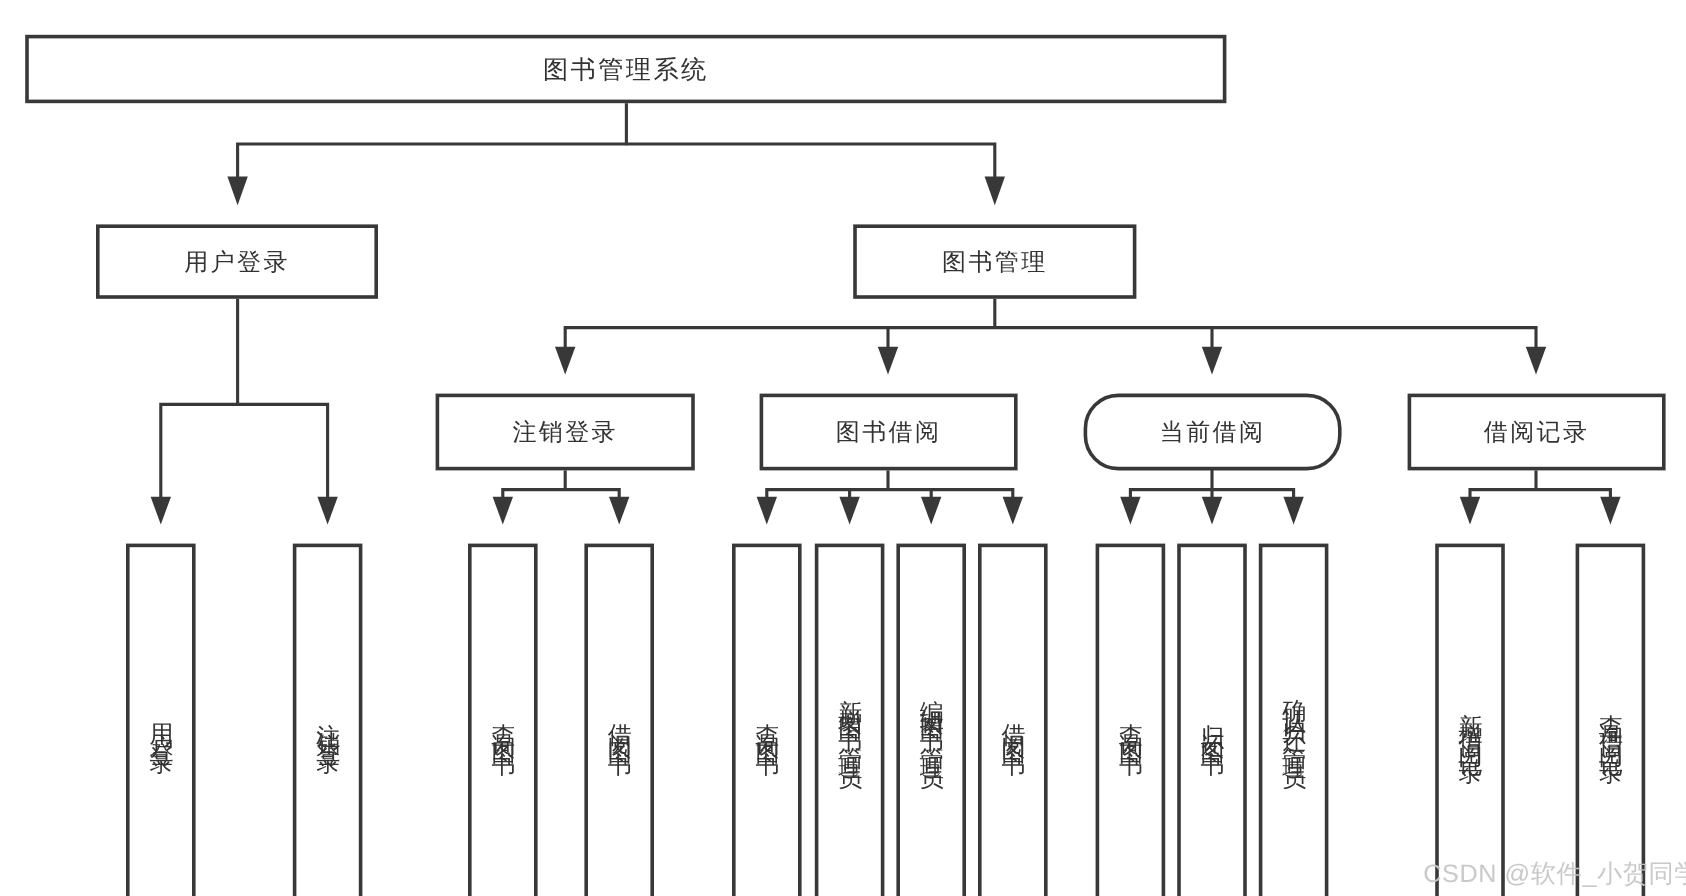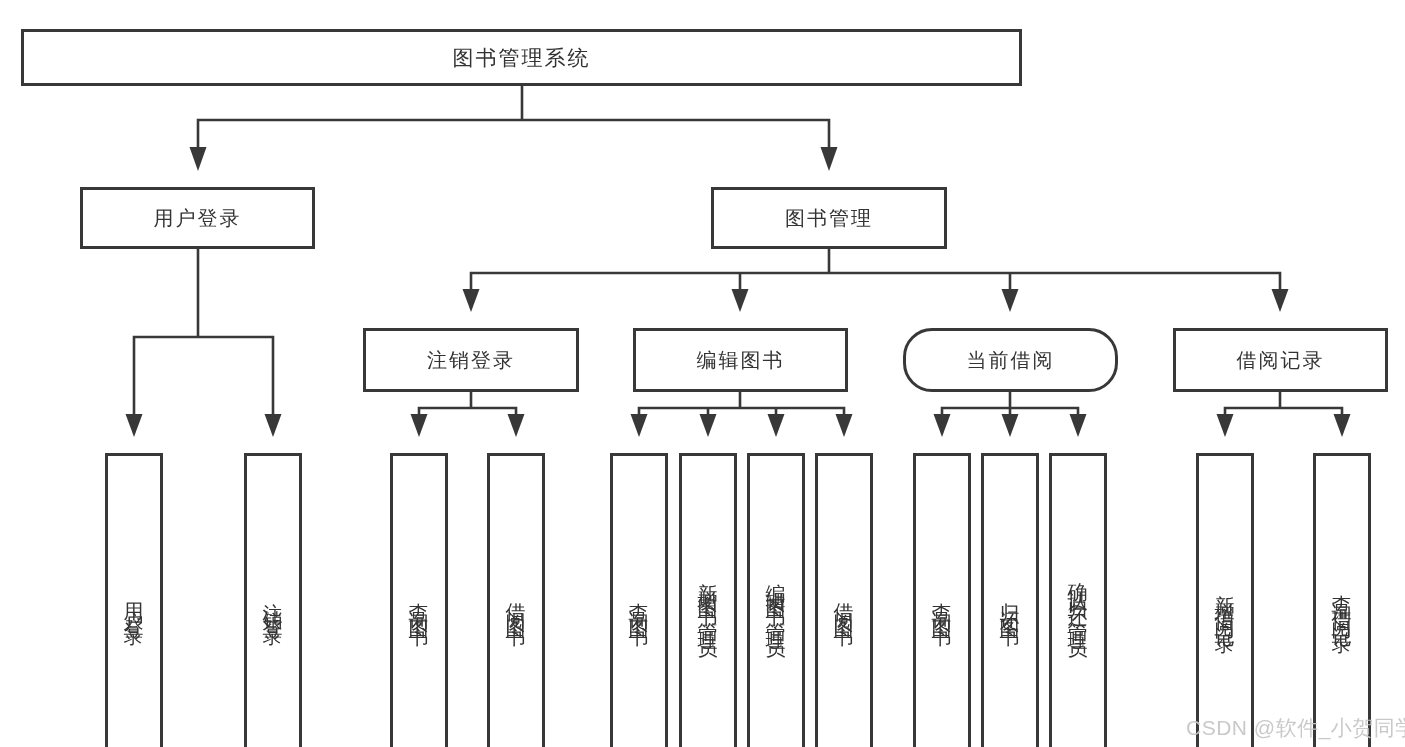--- a/index.html
+++ b/index.html
@@ -94,21 +94,21 @@
     <span class="lbl">用户登录</span>
   </div>
   <div class="box h2" style="left:711px;width:236px;">
     <span class="lbl">图书管理</span>
   </div>
 
   <div class="box h3" style="left:363px;width:216px;">
     <span class="lbl">注销登录</span>
   </div>
   <div class="box h3" style="left:633px;width:215px;">
-    <span class="lbl">编辑图书</span>
+    <span class="lbl">图书借阅</span>
   </div>
   <div class="box h3" style="left:903px;width:215px;border-radius:29px;">
     <span class="lbl">当前借阅</span>
   </div>
   <div class="box h3" style="left:1173px;width:215px;">
     <span class="lbl">借阅记录</span>
   </div>
 
   <div class="box v" style="left:105px;">
     <span class="lbl">用户登录</span>

